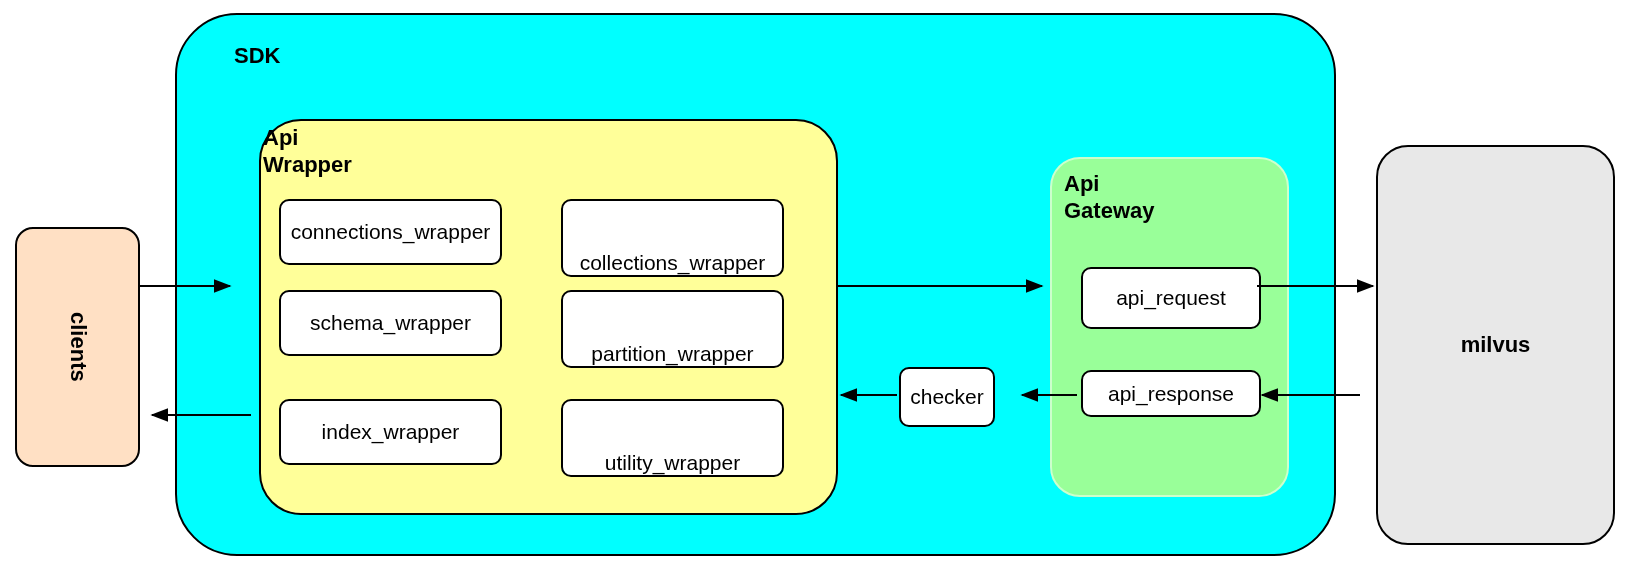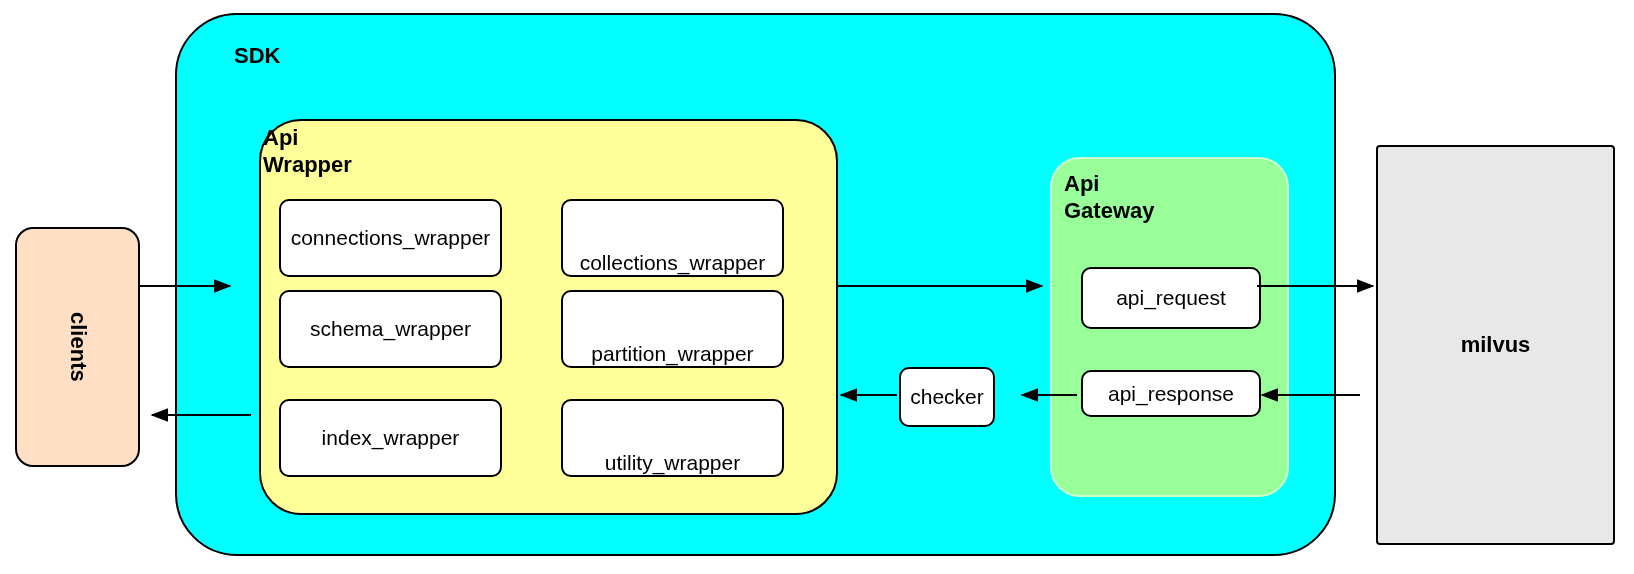--- a/index.html
+++ b/index.html
@@ -18,24 +18,24 @@
     font-size:21px;white-space:nowrap;
   }
   
   .sdk{left:175px;top:13px;width:1161px;height:543px;border-radius:62px;background:var(--sdk-fill,#00ffff);}
   .clients{left:15px;top:227px;width:125px;height:240px;border-radius:18px;background:var(--clients-fill,#ffe0c4);
            display:flex;align-items:center;justify-content:center;}
   .clients-label{writing-mode:vertical-rl;font-weight:bold;font-size:22px;}
   .api-wrapper{left:82px;top:104px;width:579px;height:396px;border-radius:42px;background:var(--api-wrapper-fill,#ffff99);}
   .api-gateway{left:873px;top:142px;width:239px;height:340px;border-radius:30px;
                background:var(--api-gateway-fill,#99ff99);border:2px solid #ccffcc;}
-  .milvus{left:1376px;top:145px;width:239px;height:400px;border-radius:4px;background:var(--milvus-fill,#e8e8e8);
+  .milvus{left:1376px;top:145px;width:239px;height:400px;border-radius:32px;background:var(--milvus-fill,#e8e8e8);
           display:flex;align-items:center;justify-content:center;font-weight:bold;font-size:22px;}
   
-  .w-col1{left:18px;width:223px;height:78px;}
+  .w-col1{left:18px;width:223px;height:66px;}
   .w-col2{left:300px;width:223px;height:78px;align-items:flex-end;}
   .w-row1{top:78px;}  .w-row2{top:169px;}  .w-row3{top:278px;}
   .api-request{left:29px;top:108px;width:180px;height:62px;}
   .api-response{left:29px;top:211px;width:180px;height:47px;}
   .checker{left:722px;top:352px;width:96px;height:60px;}
   .arrows{position:absolute;left:0;top:0;width:1634px;height:574px;pointer-events:none;}
 </style>
 </head>
 <body>
 

